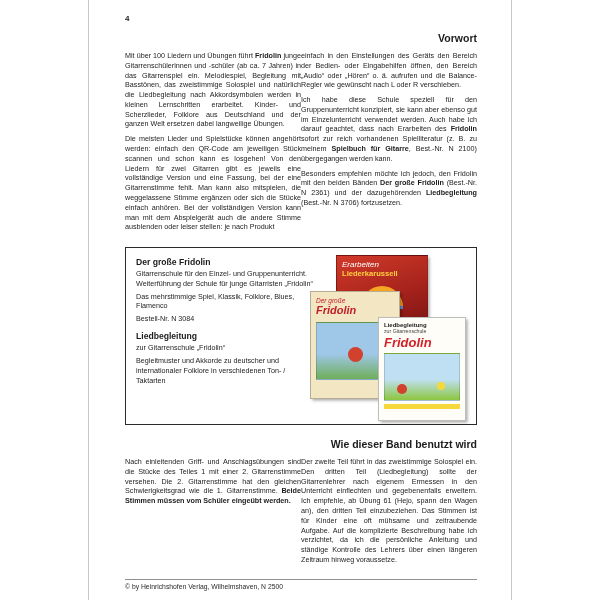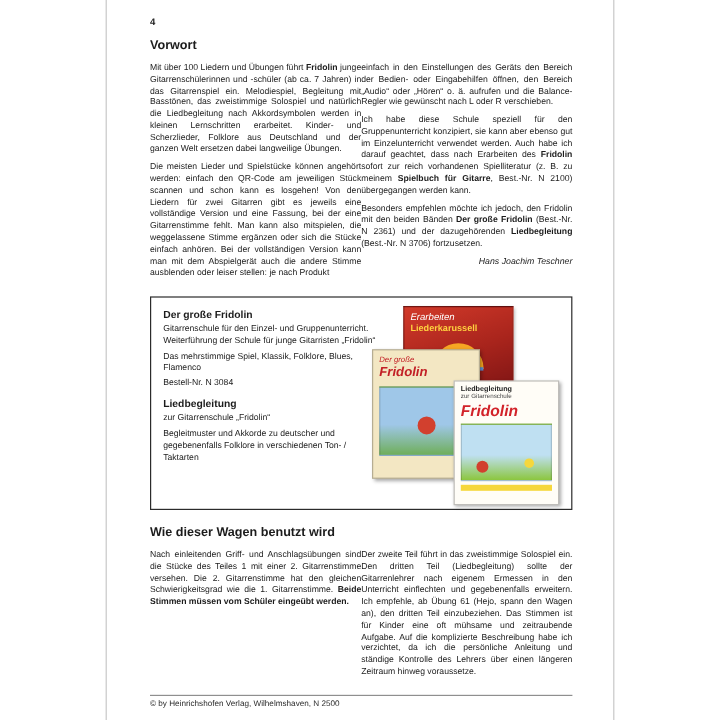--- a/index.html
+++ b/index.html
@@ -2,21 +2,21 @@
 <html lang="de"><head>
 <meta charset="utf-8">
 <style>
   html,body{margin:0;padding:0;}
   .stage{width:600px;height:600px;background:#ffffff;position:relative;overflow:hidden;
          font-family:"Liberation Sans",sans-serif;color:#1c1c1c;}
   .page{position:absolute;left:88px;top:0;width:424px;height:600px;box-sizing:border-box;
         background:#fff;border-left:1px solid #c8c8c8;border-right:1px solid #c8c8c8;
         padding:14px 34px 10px 36px;display:flex;flex-direction:column;overflow:hidden;}
   .pagenum{font-size:8px;font-weight:bold;margin-bottom:9px;}
-  h1{font-size:10.5px;font-weight:bold;margin:0 0 7px;}
+  h1{font-size:10.5px;font-weight:bold;margin:0 0 7px;text-align:right;}
   .usage-h{margin-top:13px;}
   .cols{display:flex;}
   .col{flex:1;min-width:0;}
   p{margin:0 0 5px;font-size:7.2px;line-height:1.36;text-align:justify;}
   .b{font-weight:bold;}
   .signature{font-size:7.3px;font-style:italic;text-align:right;margin-top:3px;}
 
   .bookbox{border:1px solid #2b2b2b;margin-top:10px;padding:9px 10px;position:relative;
            min-height:178px;box-sizing:border-box;}
   .textcol{width:180px;}
@@ -67,42 +67,41 @@
       <div class="col">
           <p><span>Mit über 100 Liedern und Übungen führt </span><span class="b">Fridolin</span><span> junge Gitarrenschülerinnen und -schüler (ab ca. 7 Jahren) in das Gitarrenspiel ein. Melodiespiel, Begleitung mit Basstönen, das zweistimmige Solospiel und natürlich die Liedbegleitung nach Akkordsymbolen werden in kleinen Lernschritten erarbeitet. Kinder- und Scherzlieder, Folklore aus Deutschland und der ganzen Welt ersetzen dabei langweilige Übungen.</span></p>
           <p><span>Die meisten Lieder und Spielstücke können angehört werden: einfach den QR-Code am jeweiligen Stück scannen und schon kann es losgehen! Von den Liedern für zwei Gitarren gibt es jeweils eine vollständige Version und eine Fassung, bei der eine Gitarrenstimme fehlt. Man kann also mitspielen, die weggelassene Stimme ergänzen oder sich die Stücke einfach anhören. Bei der vollständigen Version kann man mit dem Abspielgerät auch die andere Stimme ausblenden oder leiser stellen: je nach Produkt</span></p>
         </div>
       <div class="col">
         <div>
             <p><span>einfach in den Einstellungen des Geräts den Bereich der Bedien- oder Eingabehilfen öffnen, den Bereich „Audio“ oder „Hören“ o. ä. aufrufen und die Balance-Regler wie gewünscht nach L oder R verschieben.</span></p>
             <p><span>Ich habe diese Schule speziell für den Gruppenunterricht konzipiert, sie kann aber ebenso gut im Einzelunterricht verwendet werden. Auch habe ich darauf geachtet, dass nach Erarbeiten des </span><span class="b">Fridolin</span><span> sofort zur reich vorhandenen Spielliteratur (z. B. zu meinem </span><span class="b">Spielbuch für Gitarre</span><span>, Best.-Nr. N 2100) übergegangen werden kann.</span></p>
             <p><span>Besonders empfehlen möchte ich jedoch, den Fridolin mit den beiden Bänden </span><span class="b">Der große Fridolin</span><span> (Best.-Nr. N 2361) und der dazugehörenden </span><span class="b">Liedbegleitung</span><span> (Best.-Nr. N 3706) fortzusetzen.</span></p>
           </div>
-        <div class="signature">Hans Joachim Teschner</div>
       </div>
     </div>
 
     <div class="bookbox">
       <div class="textcol">
 
 
         <div class="book-item">
           <h2>Der große Fridolin</h2>
           <div>
               <p><span>Gitarrenschule für den Einzel- und Gruppenunterricht. Weiterführung der Schule für junge Gitarristen „Fridolin“</span></p>
               <p><span>Das mehrstimmige Spiel, Klassik, Folklore, Blues, Flamenco</span></p>
             </div>
           <div class="order">Bestell-Nr. N 3084</div>
         </div>
 
         <div class="book-item">
           <h2>Liedbegleitung</h2>
           <div>
               <p><span>zur Gitarrenschule „Fridolin“</span></p>
-              <p><span>Begleitmuster und Akkorde zu deutscher und gegebenenfalls Folklore in verschiedenen Ton- / Taktarten</span></p>
+              <p><span>Begleitmuster und Akkorde zu deutscher und internationaler Folklore in verschiedenen Ton- / Taktarten</span></p>
             </div>
         </div>
 
       </div>
 
       <div class="covers">
         <div class="cover cover1">
           <div class="c1a">Erarbeiten</div>
           <div class="c1b">Liederkarussell</div>
           <div class="carousel"></div>
@@ -120,21 +119,21 @@
           <div class="c3b">Fridolin</div>
           <div class="illus3">
             <span class="dot r"></span>
             <span class="dot y"></span>
           </div>
           <div class="strip"></div>
         </div>
       </div>
     </div>
 
-    <h1 class="usage-h">Wie dieser Wagen benutzt wird</h1>
+    <h1 class="usage-h">Wie dieser Band benutzt wird</h1>
 
     <div class="cols">
       <div class="col">
           <p><span>Nach einleitenden Griff- und Anschlagsübungen sind die Stücke des Teiles 1 mit einer 2. Gitarrenstimme versehen. Die 2. Gitarrenstimme hat den gleichen Schwierigkeitsgrad wie die 1. Gitarrenstimme. </span><span class="b">Beide Stimmen müssen vom Schüler eingeübt werden.</span></p>
         </div>
       <div class="col">
           <p><span>Der zweite Teil führt in das zweistimmige Solospiel ein. Den dritten Teil (Liedbegleitung) sollte der Gitarrenlehrer nach eigenem Ermessen in den Unterricht einflechten und gegebenenfalls erweitern. Ich empfehle, ab Übung 61 (Hejo, spann den Wagen an), den dritten Teil einzubeziehen. Das Stimmen ist für Kinder eine oft mühsame und zeitraubende Aufgabe. Auf die komplizierte Beschreibung habe ich verzichtet, da ich die persönliche Anleitung und ständige Kontrolle des Lehrers über einen längeren Zeitraum hinweg voraussetze.</span></p>
         </div>
     </div>
 

